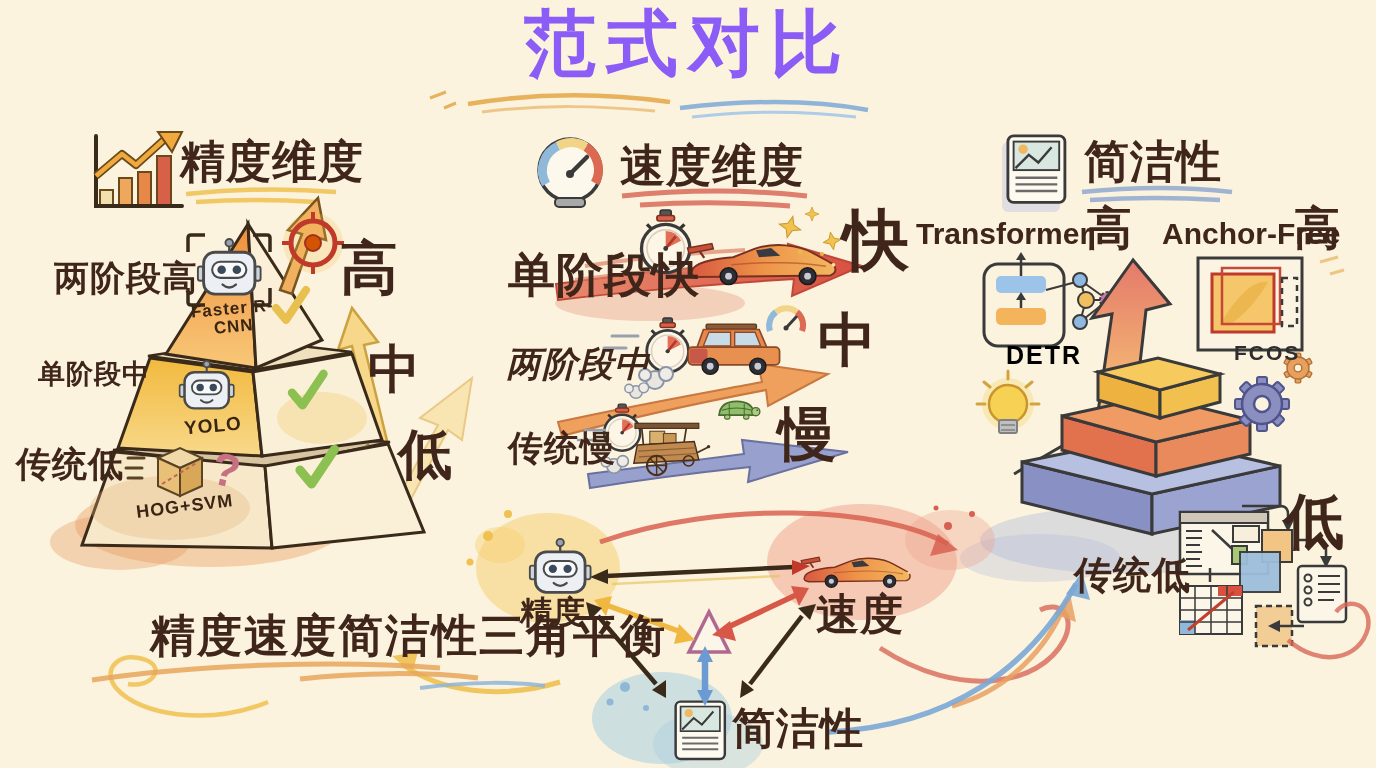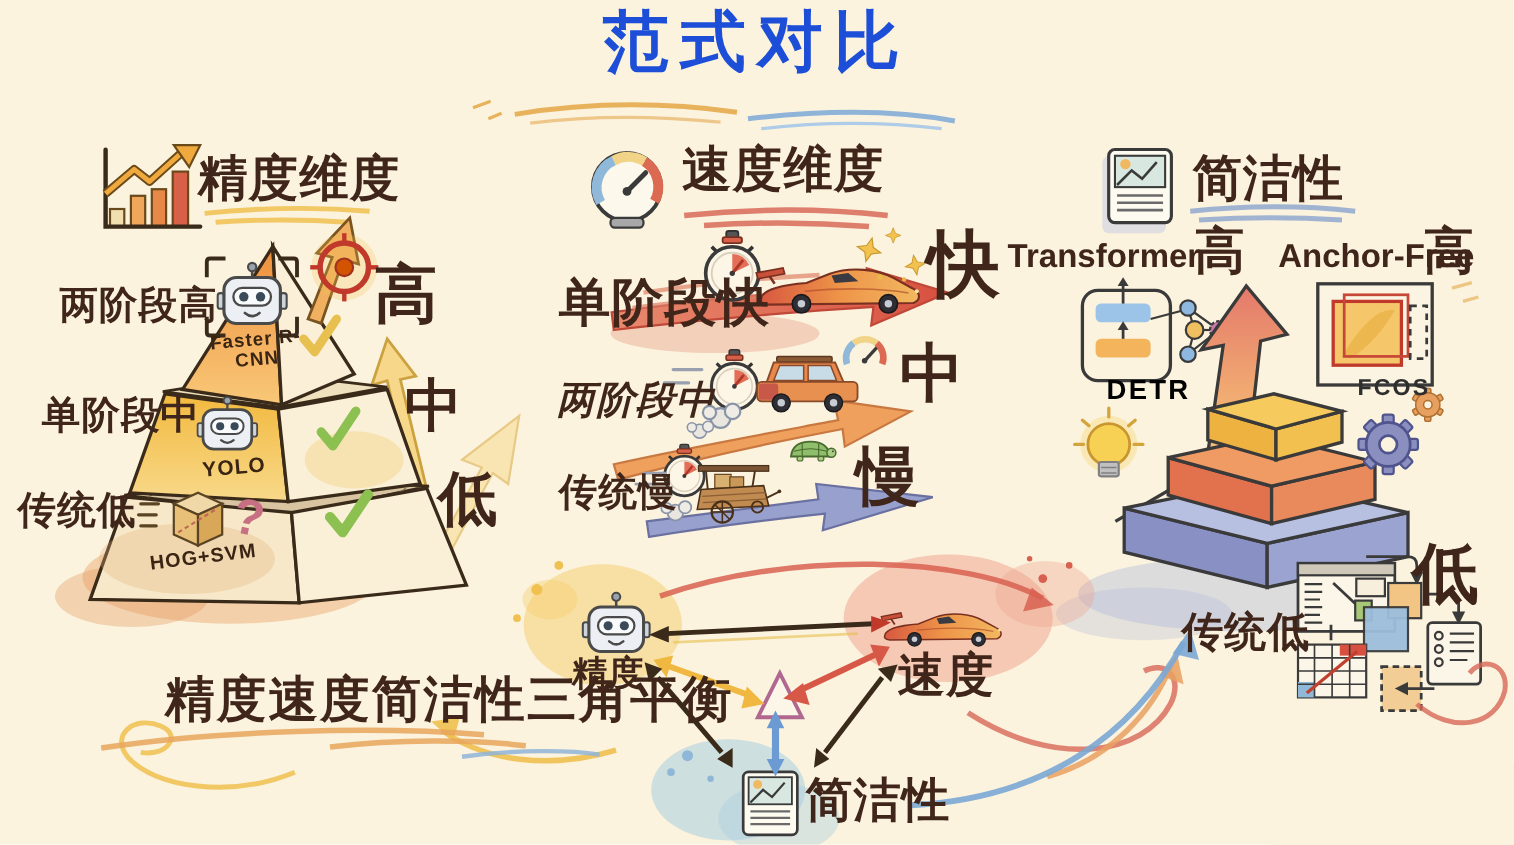--- a/index.html
+++ b/index.html
@@ -452,28 +452,28 @@
       <line x1="802" y1="616" x2="750" y2="684" stroke="#3A2A1A" stroke-width="4.5"></line>
       <polygon points="810,620 798,608 816,604" fill="#3A2A1A"></polygon>
       <polygon points="754,690 742,680 740,698" fill="#3A2A1A"></polygon>
     </g>
   </g>
 
   <path d="M92,680 C200,664 340,660 440,668 M300,679 C360,672 430,672 478,678" stroke="#E8A45C" stroke-width="5" fill="none" opacity="0.85"></path>
   <path d="M420,688 C470,681 520,682 545,686" stroke="#8FB4D8" stroke-width="4" fill="none" opacity="0.85"></path>
 </svg>
 
-<div class="txt center-wrap" style="top:6px;font-size:60px;letter-spacing:10px;color:#1d4ed8;">范式对比</div>
+<div class="txt center-wrap" style="top:6px;font-size:72px;letter-spacing:10px;color:#8b5cf6;">范式对比</div>
 
 <div class="txt" style="left:180px;top:138px;font-size:45px;">精度维度</div>
-<div class="txt" style="left:620px;top:130px;font-size:45px;">速度维度</div>
+<div class="txt" style="left:620px;top:142px;font-size:45px;">速度维度</div>
 <div class="txt" style="left:1084px;top:138px;font-size:45px;">简洁性</div>
 
 <div class="txt" style="left:54px;top:260px;font-size:35px;">两阶段高</div>
-<div class="txt" style="left:38px;top:360px;font-size:35px;text-align:center;">单阶段中</div>
+<div class="txt" style="left:38px;top:360px;font-size:27px;text-align:center;">单阶段中</div>
 <div class="txt" style="left:16px;top:446px;font-size:35px;">传统低</div>
 <div class="txt" style="left:340px;top:238px;font-size:58px;">高</div>
 <div class="txt" style="left:368px;top:342px;font-size:52px;">中</div>
 <div class="txt" style="left:398px;top:426px;font-size:54px;">低</div>
 <div class="txt" style="left:191px;top:300px;width:84px;font-size:17px;white-space:normal;text-align:center;transform:rotate(-5deg);color:#3A2414;">Faster R-CNN</div>
 <div class="txt" style="left:184px;top:416px;font-size:19px;transform:rotate(-5deg);color:#3A2414;">YOLO</div>
 <div class="txt" style="left:136px;top:497px;font-size:18px;transform:rotate(-7deg);color:#3A2414;">HOG+SVM</div>
 <div class="txt" style="left:212px;top:446px;font-size:46px;color:#C87083;transform:rotate(12deg);">?</div>
 
 <div class="txt" style="left:508px;top:250px;font-size:47px;">单阶段快</div>

